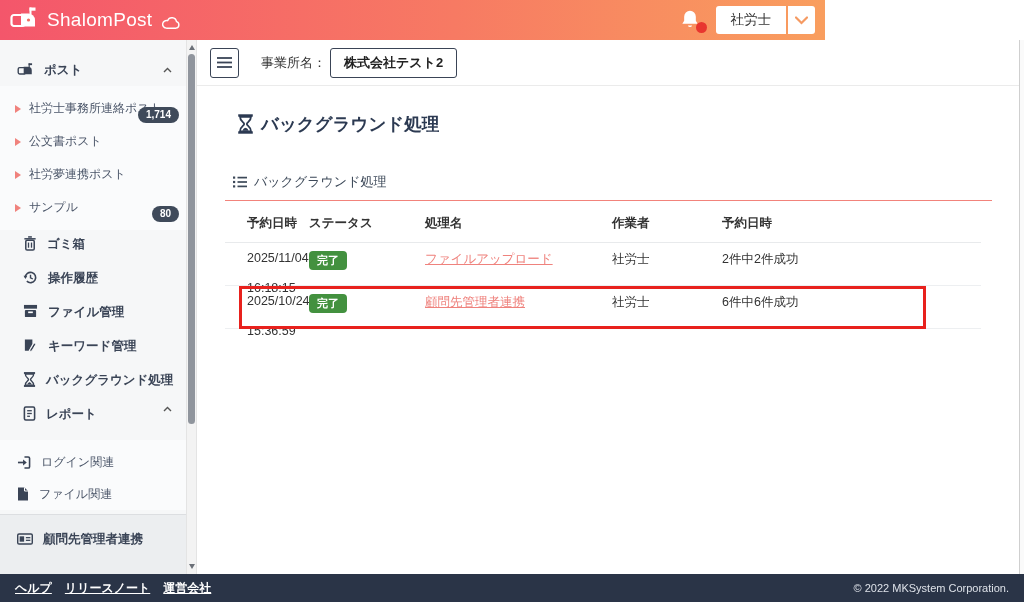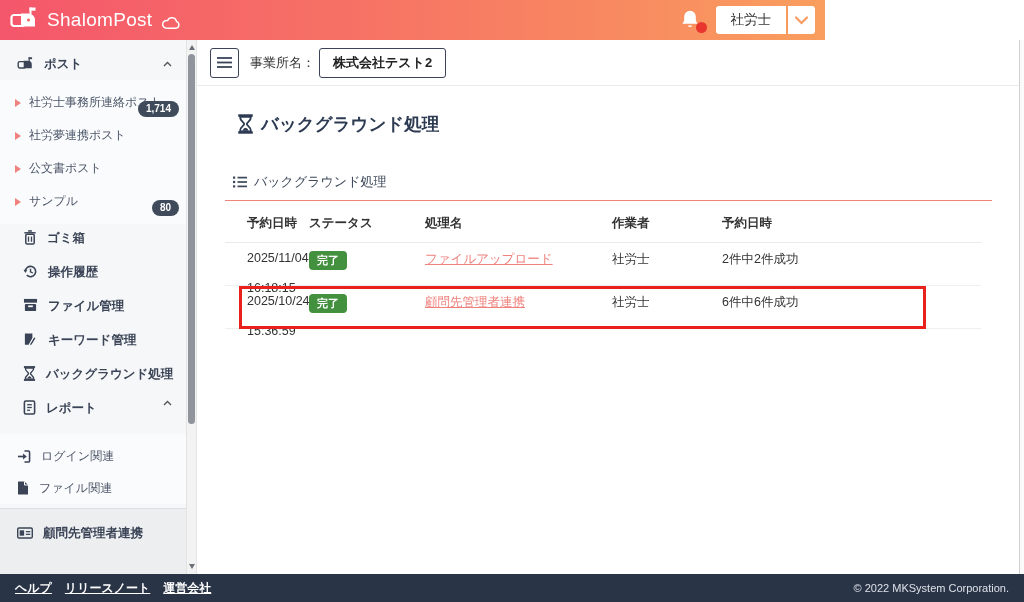--- a/index.html
+++ b/index.html
@@ -29,21 +29,21 @@
     display:flex; align-items:center; justify-content:center; }
   
   .sidebar{
     position:absolute; left:0; top:40px; width:186px; height:534px;
     background:#f6f7f8; font-size:12px; display:flex; flex-direction:column;
     overflow:hidden;
   }
   .side-head{ display:flex; align-items:center; gap:9px; height:32px;
     padding:0 14px 0 17px; font-weight:bold; font-size:12.5px; color:#3a4456; cursor:pointer; }
   .side-head .lbl{ flex:1; }
-  .sect-post{ padding-top:8px; }
+  .sect-post{ padding-top:14px; }
   .sub-items{ padding:6px 0; background:#fafbfc; }
   .sub-item{ position:relative; height:33px; display:flex; align-items:center;
     padding-left:29px; color:#4a5568; cursor:pointer; }
   .tri{ position:absolute; left:15px; top:50%; margin-top:-4px; width:0; height:0;
     border-left:6px solid #f0827d; border-top:4px solid transparent;
     border-bottom:4px solid transparent; }
   .badge{ position:absolute; right:7px; top:50%; transform:translateY(-50%);
     background:#3f4a5a; color:#fff; font-size:10px; font-weight:bold;
     border-radius:9px; padding:3px 8px; line-height:1;margin-top:6px; }
   .menu{ padding-top:6px; }
@@ -70,21 +70,21 @@
   
   .main{ position:absolute; left:197px; top:40px; width:827px; height:534px;
     background:#fff; }
   .main-scroll{ position:absolute; right:0; top:0; width:5px; height:534px;
     background:#fafafa; border-left:1px solid #cfcfcf; }
   .topbar{ height:46px; border-bottom:1px solid #ebebeb; display:flex;
     align-items:center; padding-left:13px; }
   .burger{ width:29px; height:30px; border:1px solid #3a4456; border-radius:3px;
     background:#fff; display:flex; align-items:center; justify-content:center;
     cursor:pointer; }
-  .office-label{ font-size:13px; color:#333; margin-left:11px; }
+  .office-label{ font-size:13px; color:#333; margin-left:22px; }
   .office-box{ border:1px solid #3a4456; border-radius:3px; padding:5px 13px;
     font-size:13px; font-weight:bold; color:#222; margin-left:4px; background:#fff; }
   .content{ padding-left:28px; }
   .page-title{ margin-top:26px; display:flex; align-items:center; gap:7px;
     font-size:17.5px; font-weight:bold; color:#2c3a52; padding-left:12px; }
   .card{ margin-top:37px; width:767px; }
   .card-head{ display:flex; align-items:center; gap:7px; padding:0 0 9px 8px;
     font-size:13px; color:#3c4858; }
   .card-rule{ border-bottom:1px solid #f2837b; }
   .tbl{ width:756px; }
@@ -173,25 +173,25 @@
     </div>
   </div>
   <div class="sub-items">
     <div class="sub-item">
       <span class="tri"></span>
       <span>社労士事務所連絡ポスト</span>
       <span class="badge">1,714</span>
     </div>
     <div class="sub-item">
       <span class="tri"></span>
-      <span>社労夢連携ポスト</span>
+      <span>公文書ポスト</span>
     </div>
     <div class="sub-item">
       <span class="tri"></span>
-      <span>公文書ポスト</span>
+      <span>社労夢連携ポスト</span>
     </div>
     <div class="sub-item">
       <span class="tri"></span>
       <span>サンプル</span>
       <span class="badge">80</span>
     </div>
   </div>
   <div class="menu">
     <div class="menu-item">
       <span>

